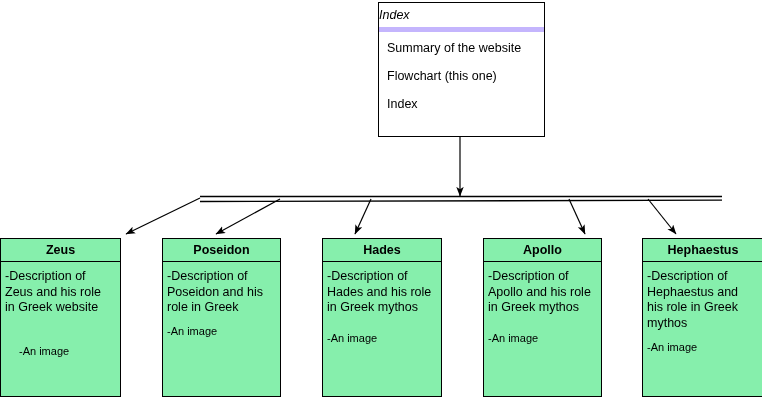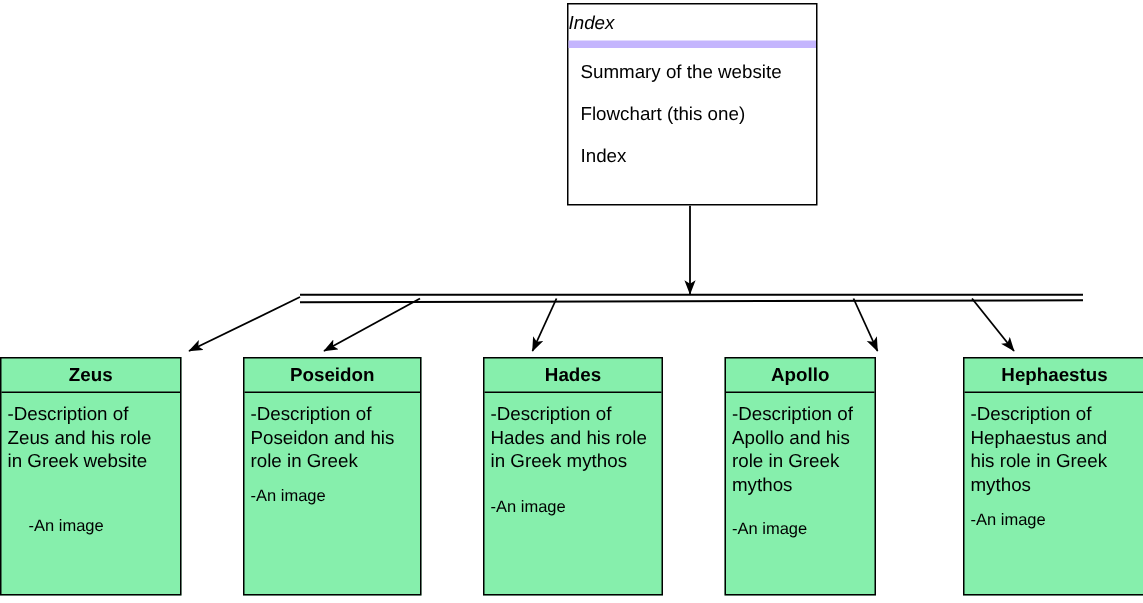--- a/index.html
+++ b/index.html
@@ -96,21 +96,21 @@
   }
   .god-image.indented {
     margin-top: 28px;
     padding-left: 14px;
   }
 
   
   #node-zeus       { left: 0px;   width: 121px; }
   #node-poseidon   { left: 162px; width: 119px; }
   #node-hades      { left: 322px; width: 120px; }
-  #node-apollo     { left: 483px; width: 101px; }
+  #node-apollo     { left: 483px; width: 119px; }
   #node-hephaestus { left: 642px; width: 122px; }
 </style>
 </head>
 <body>
 
 <div id="canvas">
 
   <svg class="connectors" viewBox="0 0 762 402">
     <defs>
       <marker id="arrowhead" markerWidth="9" markerHeight="9" refX="7.6" refY="3.1" orient="auto" markerUnits="strokeWidth">

